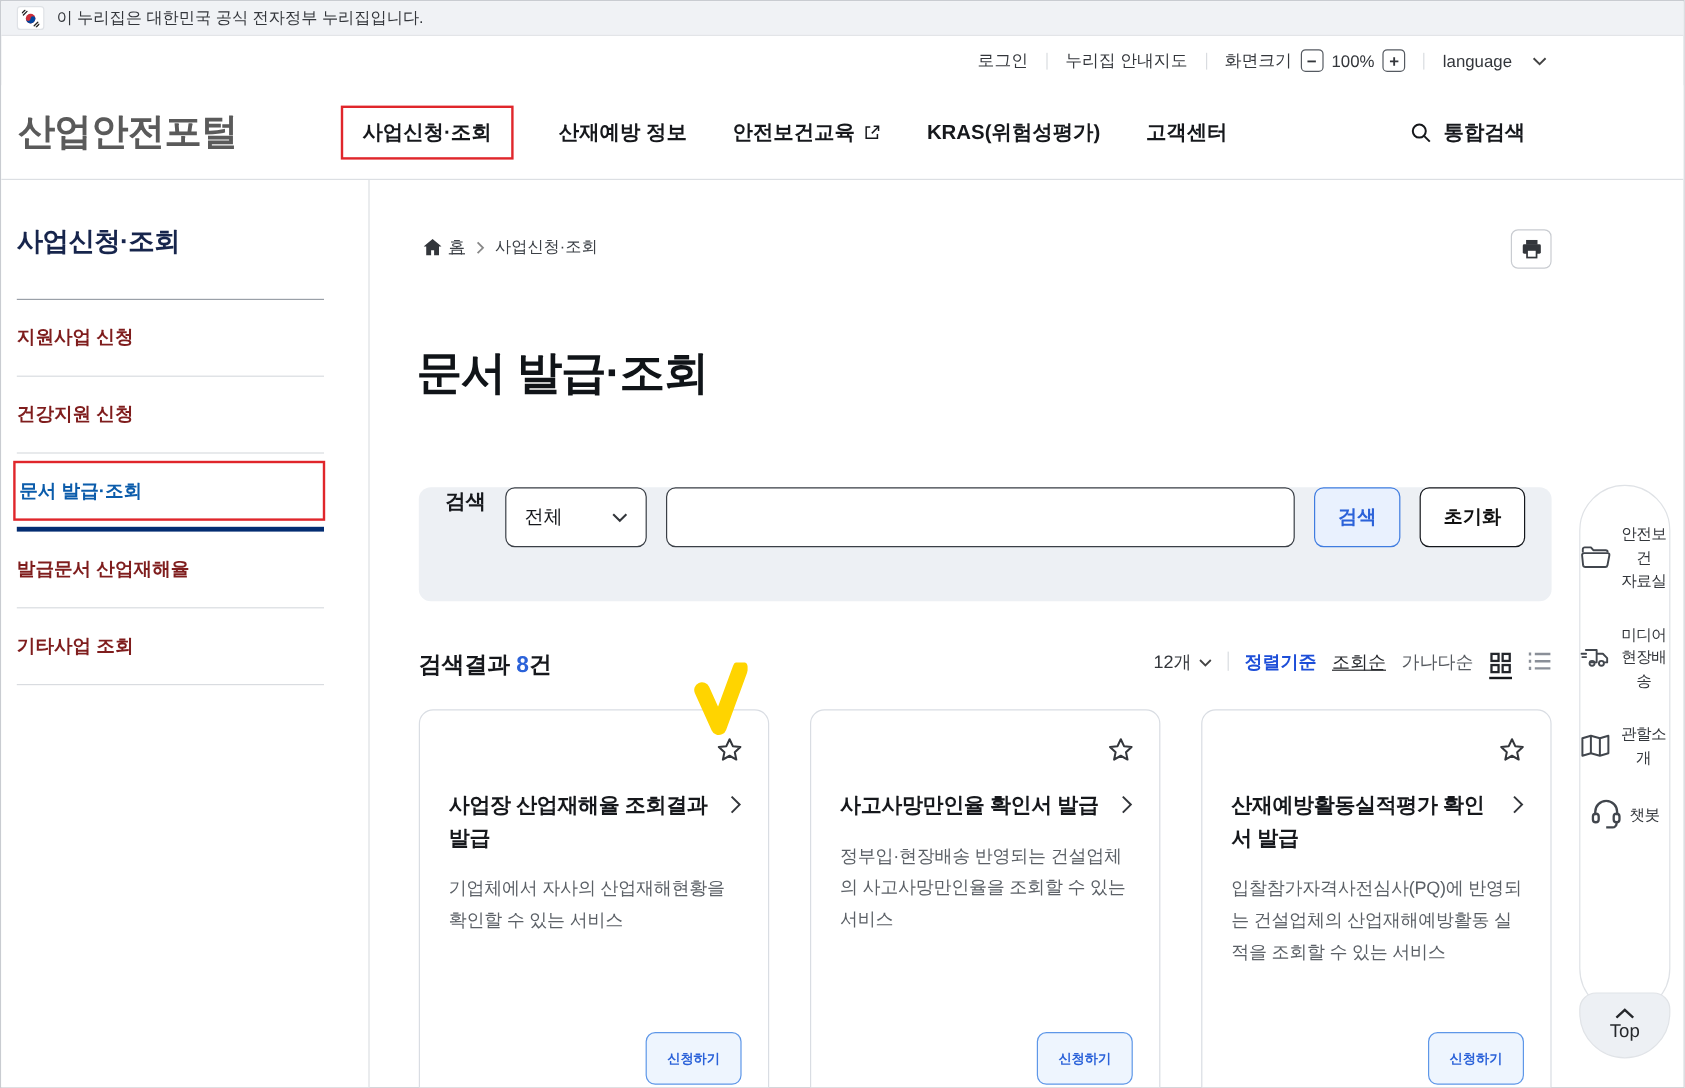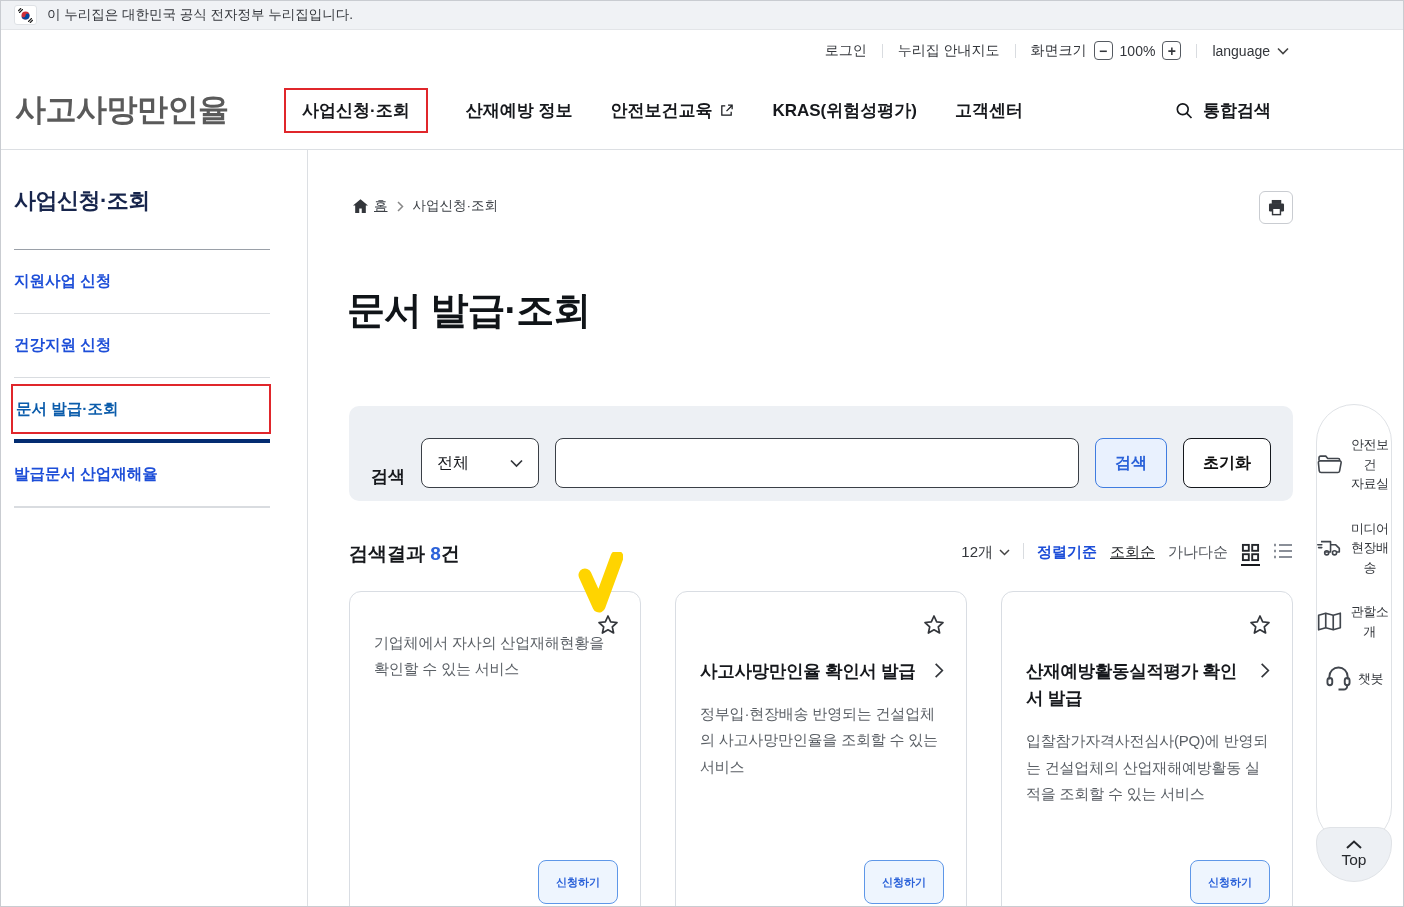--- a/index.html
+++ b/index.html
@@ -19,21 +19,21 @@
   
   .utility-bar { position:absolute; left:0; top:29px; width:100%; height:41px;
     display:flex; align-items:center; justify-content:flex-end; gap:15px;
     padding-right:114px; font-size:14px; color:#33363b; }
   .u-sep { width:1px; height:14px; background:#d9dce0; }
   .u-link { cursor:pointer; }
   .zoom-group { display:flex; align-items:center; gap:7px; }
   .zoom-btn { width:19px; height:19px; border:1.4px solid #555a61; border-radius:4px;
     display:flex; align-items:center; justify-content:center; font-size:14px;
     font-weight:700; color:#33363b; cursor:pointer; line-height:1; }
-  .lang-group { display:flex; align-items:center; gap:7px; cursor:pointer; }
+  .lang-group { display:flex; align-items:center; gap:17px; cursor:pointer; }
 
   
   .main-header { position:absolute; left:0; top:70px; width:100%; height:79px;
     border-bottom:1px solid #dcdfe3; background:#fff; }
   .logo { position:absolute; left:14px; top:50%; transform:translateY(-50%);
     font-size:31px; font-weight:800; color:#5a5a5a; letter-spacing:-0.5px; cursor:pointer; }
   .main-nav { position:absolute; left:283px; top:0; height:100%;
     display:flex; align-items:center; gap:38px; }
   .nav-item { font-size:17px; font-weight:700; color:#16181c; cursor:pointer;
     display:flex; align-items:center; gap:7px; white-space:nowrap; }
@@ -43,40 +43,40 @@
     color:#16181c; cursor:pointer; }
 
   
   .sidebar { position:absolute; left:0; top:149px; width:307px; height:758px;
     border-right:1px solid #dcdfe3; background:#fff; padding:36px 0 0 13px; }
   .sidebar-inner { width:256px; }
   .sidebar-title { font-size:22px; font-weight:800; color:#17254c; letter-spacing:-0.5px; }
   .s-divider { height:1px; background:#d9dce0; }
   .s-divider.dark { background:#9aa0a8; margin-top:33px; }
   .menu-item { height:63px; display:flex; align-items:center;
-    font-size:15.5px; font-weight:700; color:#1d4ed8; cursor:pointer; }
+    font-size:15.5px; font-weight:700; color:#7f1d1d; cursor:pointer; }
   .menu-item.active { color:#0b5cab; border:2px solid #e0262b;
     height:50px; margin:6px 0 5px -3px; padding-left:3px; width:260px; }
   .active-bar { height:4px; background:#032c71; width:256px; }
 
   
   .breadcrumb { position:absolute; left:352px; top:196px; display:flex;
     align-items:center; gap:9px; font-size:13.5px; color:#3c4046; }
   .crumb-home { display:flex; align-items:center; gap:6px; cursor:pointer; }
   .crumb-home-label { text-decoration:underline; }
   .print-btn { position:absolute; left:1258px; top:190px; width:34px; height:33px;
     background:#fff; border:1px solid #c9ccd1; border-radius:6px; cursor:pointer;
     display:flex; align-items:center; justify-content:center; }
   .page-title { position:absolute; left:346px; top:284px; font-size:38px;
     font-weight:800; color:#101418; letter-spacing:-1px; }
 
   
   .search-panel { position:absolute; left:348px; top:405px; width:944px; height:95px;
-    background:#edf0f4; border-radius:10px; display:flex; align-items:flex-end;
-    padding:13px 22px; gap:16px; }
+    background:#edf0f4; border-radius:10px; display:flex; align-items:flex-start;
+    padding:0 22px; gap:16px; }
   .sp-label { font-size:17px; font-weight:700; color:#16181c; }
   .sp-select { width:118px; height:50px; background:#fff; border:1.5px solid #3a3f46;
     border-radius:8px; display:flex; align-items:center; justify-content:space-between;
     padding:0 15px; font-size:16px; color:#16181c; cursor:pointer; }
   .sp-input { flex:1; height:50px; background:#fff; border:1.5px solid #3a3f46;
     border-radius:8px; padding:0 16px; font-size:16px; font-family:inherit; }
   .sp-btn-search { width:72px; height:50px; background:#e9f1fe; border:1.5px solid #3f7ce0;
     border-radius:8px; color:#2b62d9; font-size:16px; font-weight:700; cursor:pointer;
     font-family:inherit; }
   .sp-btn-reset { width:88px; height:50px; background:#fff; border:1.5px solid #14171c;
@@ -164,21 +164,21 @@
     <span class="u-sep"></span>
     <span class="lang-group">
       <span>language</span>
       <svg width="12" height="8" viewBox="0 0 12 8" fill="none">
           <path d="M1 1.5l5 5 5-5" stroke="#444" stroke-width="1.6"></path>
         </svg>
     </span>
   </div>
 
   <div class="main-header">
-    <div class="logo">사고사망만인율</div>
+    <div class="logo">산업안전포털</div>
     <nav class="main-nav">
       <span class="nav-item highlight">
         <span>사업신청·조회</span>
       </span>
       <span class="nav-item">
         <span>산재예방 정보</span>
       </span>
       <span class="nav-item">
         <span>안전보건교육</span>
         <svg width="15" height="15" viewBox="0 0 24 24" fill="none" stroke="#16181c" stroke-width="2">
@@ -216,20 +216,23 @@
       </div>
       <div class="s-divider"></div>
       <div class="menu-item active">
         <span>문서 발급·조회</span>
       </div>
       <div class="active-bar"></div>
       <div class="menu-item">
         <span>발급문서 산업재해율</span>
       </div>
       <div class="s-divider"></div>
+      <div class="menu-item">
+        <span>기타사업 조회</span>
+      </div>
       <div class="s-divider"></div>
     </div>
   </aside>
 
   <div class="breadcrumb">
     <span class="crumb-home">
       <svg width="15" height="14" viewBox="0 0 24 22" fill="#33363b">
           <path d="M12 0L0 10h3.5v12h6.5v-7h4v7h6.5V10H24z"></path>
         </svg>
       <span class="crumb-home-label">홈</span>
@@ -297,20 +300,26 @@
   </div>
 
   <div class="cards">
 
     <div class="card">
       <span class="card-star">
         <svg width="24" height="24" viewBox="0 0 24 24" fill="none" stroke="#33363b" stroke-width="1.7" stroke-linejoin="round">
             <path d="M12 3l2.7 5.8 6.3.7-4.7 4.3 1.3 6.2-5.6-3.2-5.6 3.2 1.3-6.2L3 9.5l6.3-.7z"></path>
           </svg>
       </span>
+      <div class="card-titlerow">
+        <span class="card-title">사업장 산업재해율 조회결과 발급</span>
+        <svg class="card-chevron" width="10" height="17" viewBox="0 0 12 20" fill="none" stroke="#33363b" stroke-width="2">
+            <path d="M2 2l8 8-8 8"></path>
+          </svg>
+      </div>
       <p class="card-desc">기업체에서 자사의 산업재해현황을 확인할 수 있는 서비스</p>
       <button class="card-apply">신청하기</button>
     </div>
 
     <div class="card">
       <span class="card-star">
         <svg width="24" height="24" viewBox="0 0 24 24" fill="none" stroke="#33363b" stroke-width="1.7" stroke-linejoin="round">
             <path d="M12 3l2.7 5.8 6.3.7-4.7 4.3 1.3 6.2-5.6-3.2-5.6 3.2 1.3-6.2L3 9.5l6.3-.7z"></path>
           </svg>
       </span>

